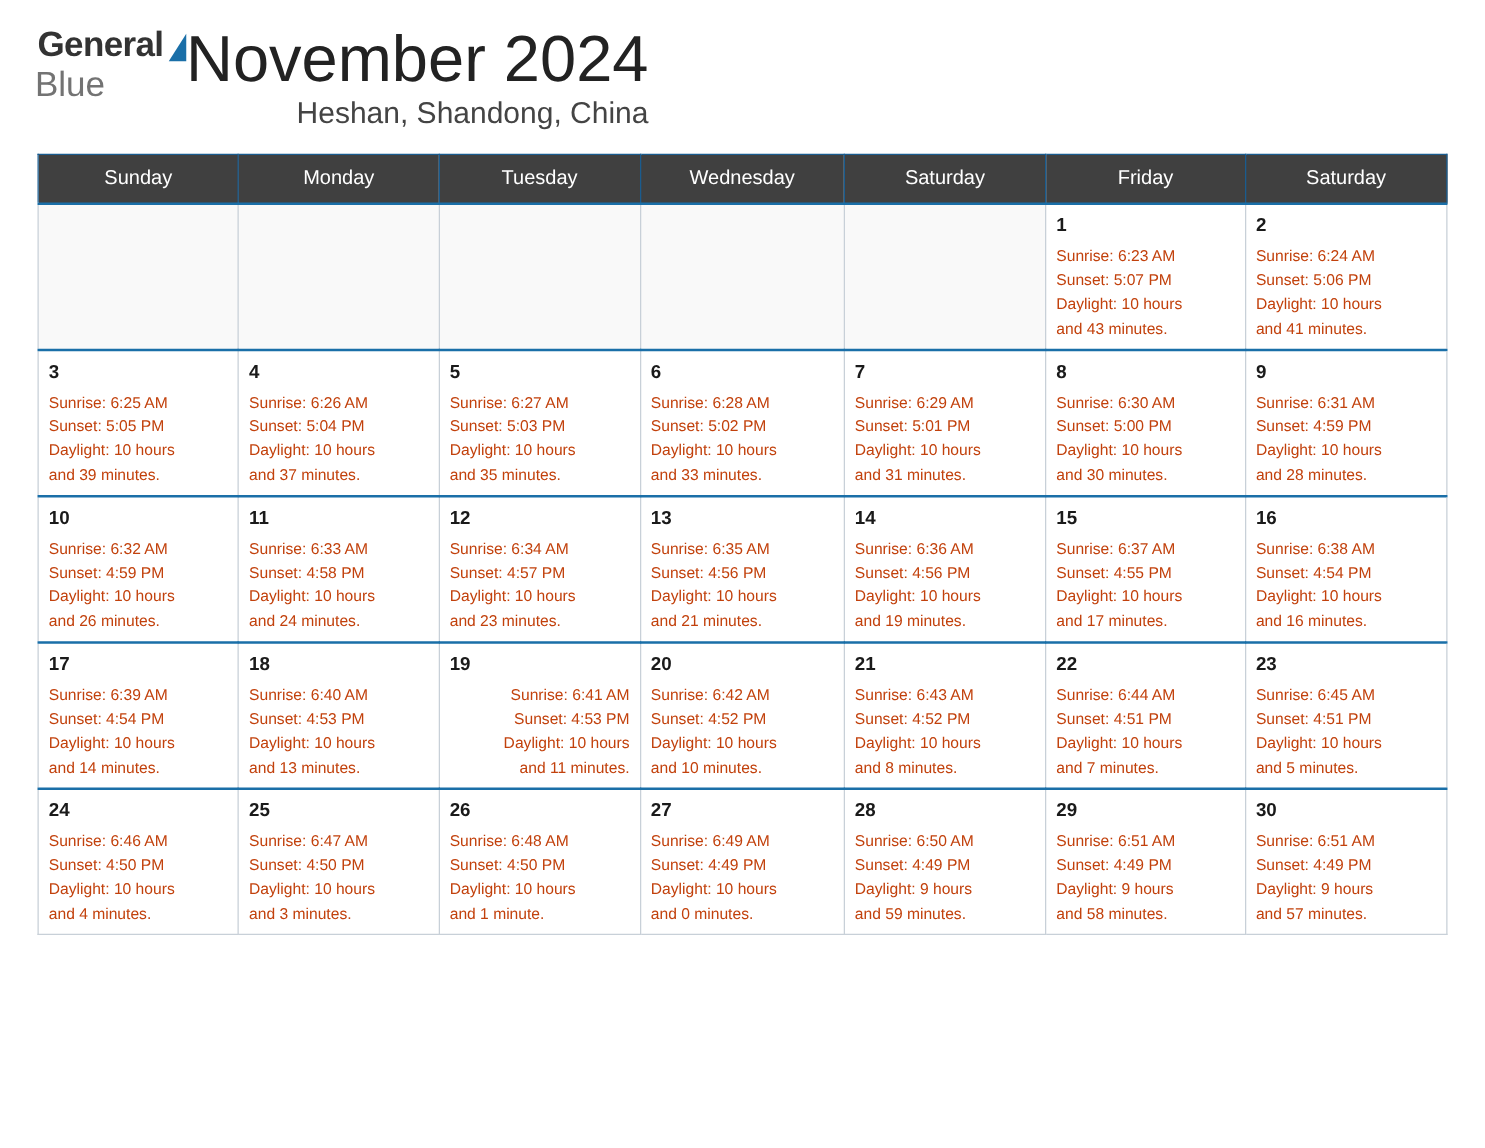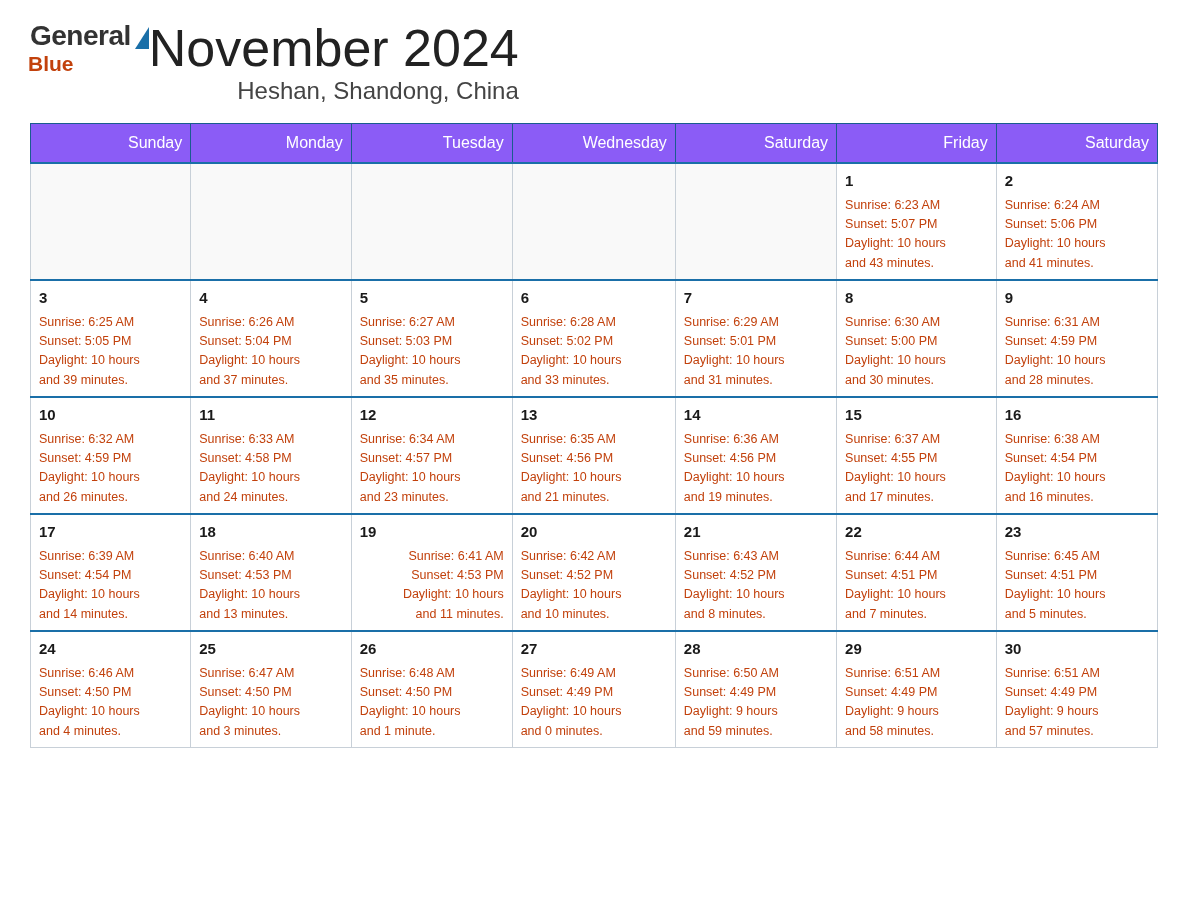--- a/index.html
+++ b/index.html
@@ -34,23 +34,23 @@
     }
     .logo-triangle {
       width: 0;
       height: 0;
       border-left: 14px solid transparent;
       border-bottom: 22px solid #1a6fa8;
       margin-left: 4px;
       margin-top: 4px;
     }
     .logo-blue {
-      font-size: 21px;
-      font-weight: bold;
-      color: #c2410c;
+      font-size: 28px;
+      font-weight: normal;
+      color: #737373;
       margin-left: -2px;
     }
     .title-block {
       text-align: right;
     }
     .month-title {
       font-size: 52px;
       font-weight: normal;
       color: #222;
       line-height: 1.1;
@@ -59,27 +59,27 @@
       font-size: 24px;
       color: #444;
       margin-top: 0;
     }
     .calendar {
       width: 100%;
       border-collapse: collapse;
       border: 1px solid #b0b8c8;
     }
     .calendar th {
-      background-color: #8b5cf6;
+      background-color: #404040;
       color: #fff;
       font-size: 16px;
       font-weight: normal;
       padding: 10px 8px;
       border: 1px solid #1a5c8f;
-      text-align: right;
+      text-align: center;
     }
     .calendar td {
       vertical-align: top;
       border: 1px solid #c8d0d8;
       padding: 6px 8px;
       width: 170px;
       min-height: 90px;
       font-size: 13px;
       color: #333;
       line-height: 1.5;

